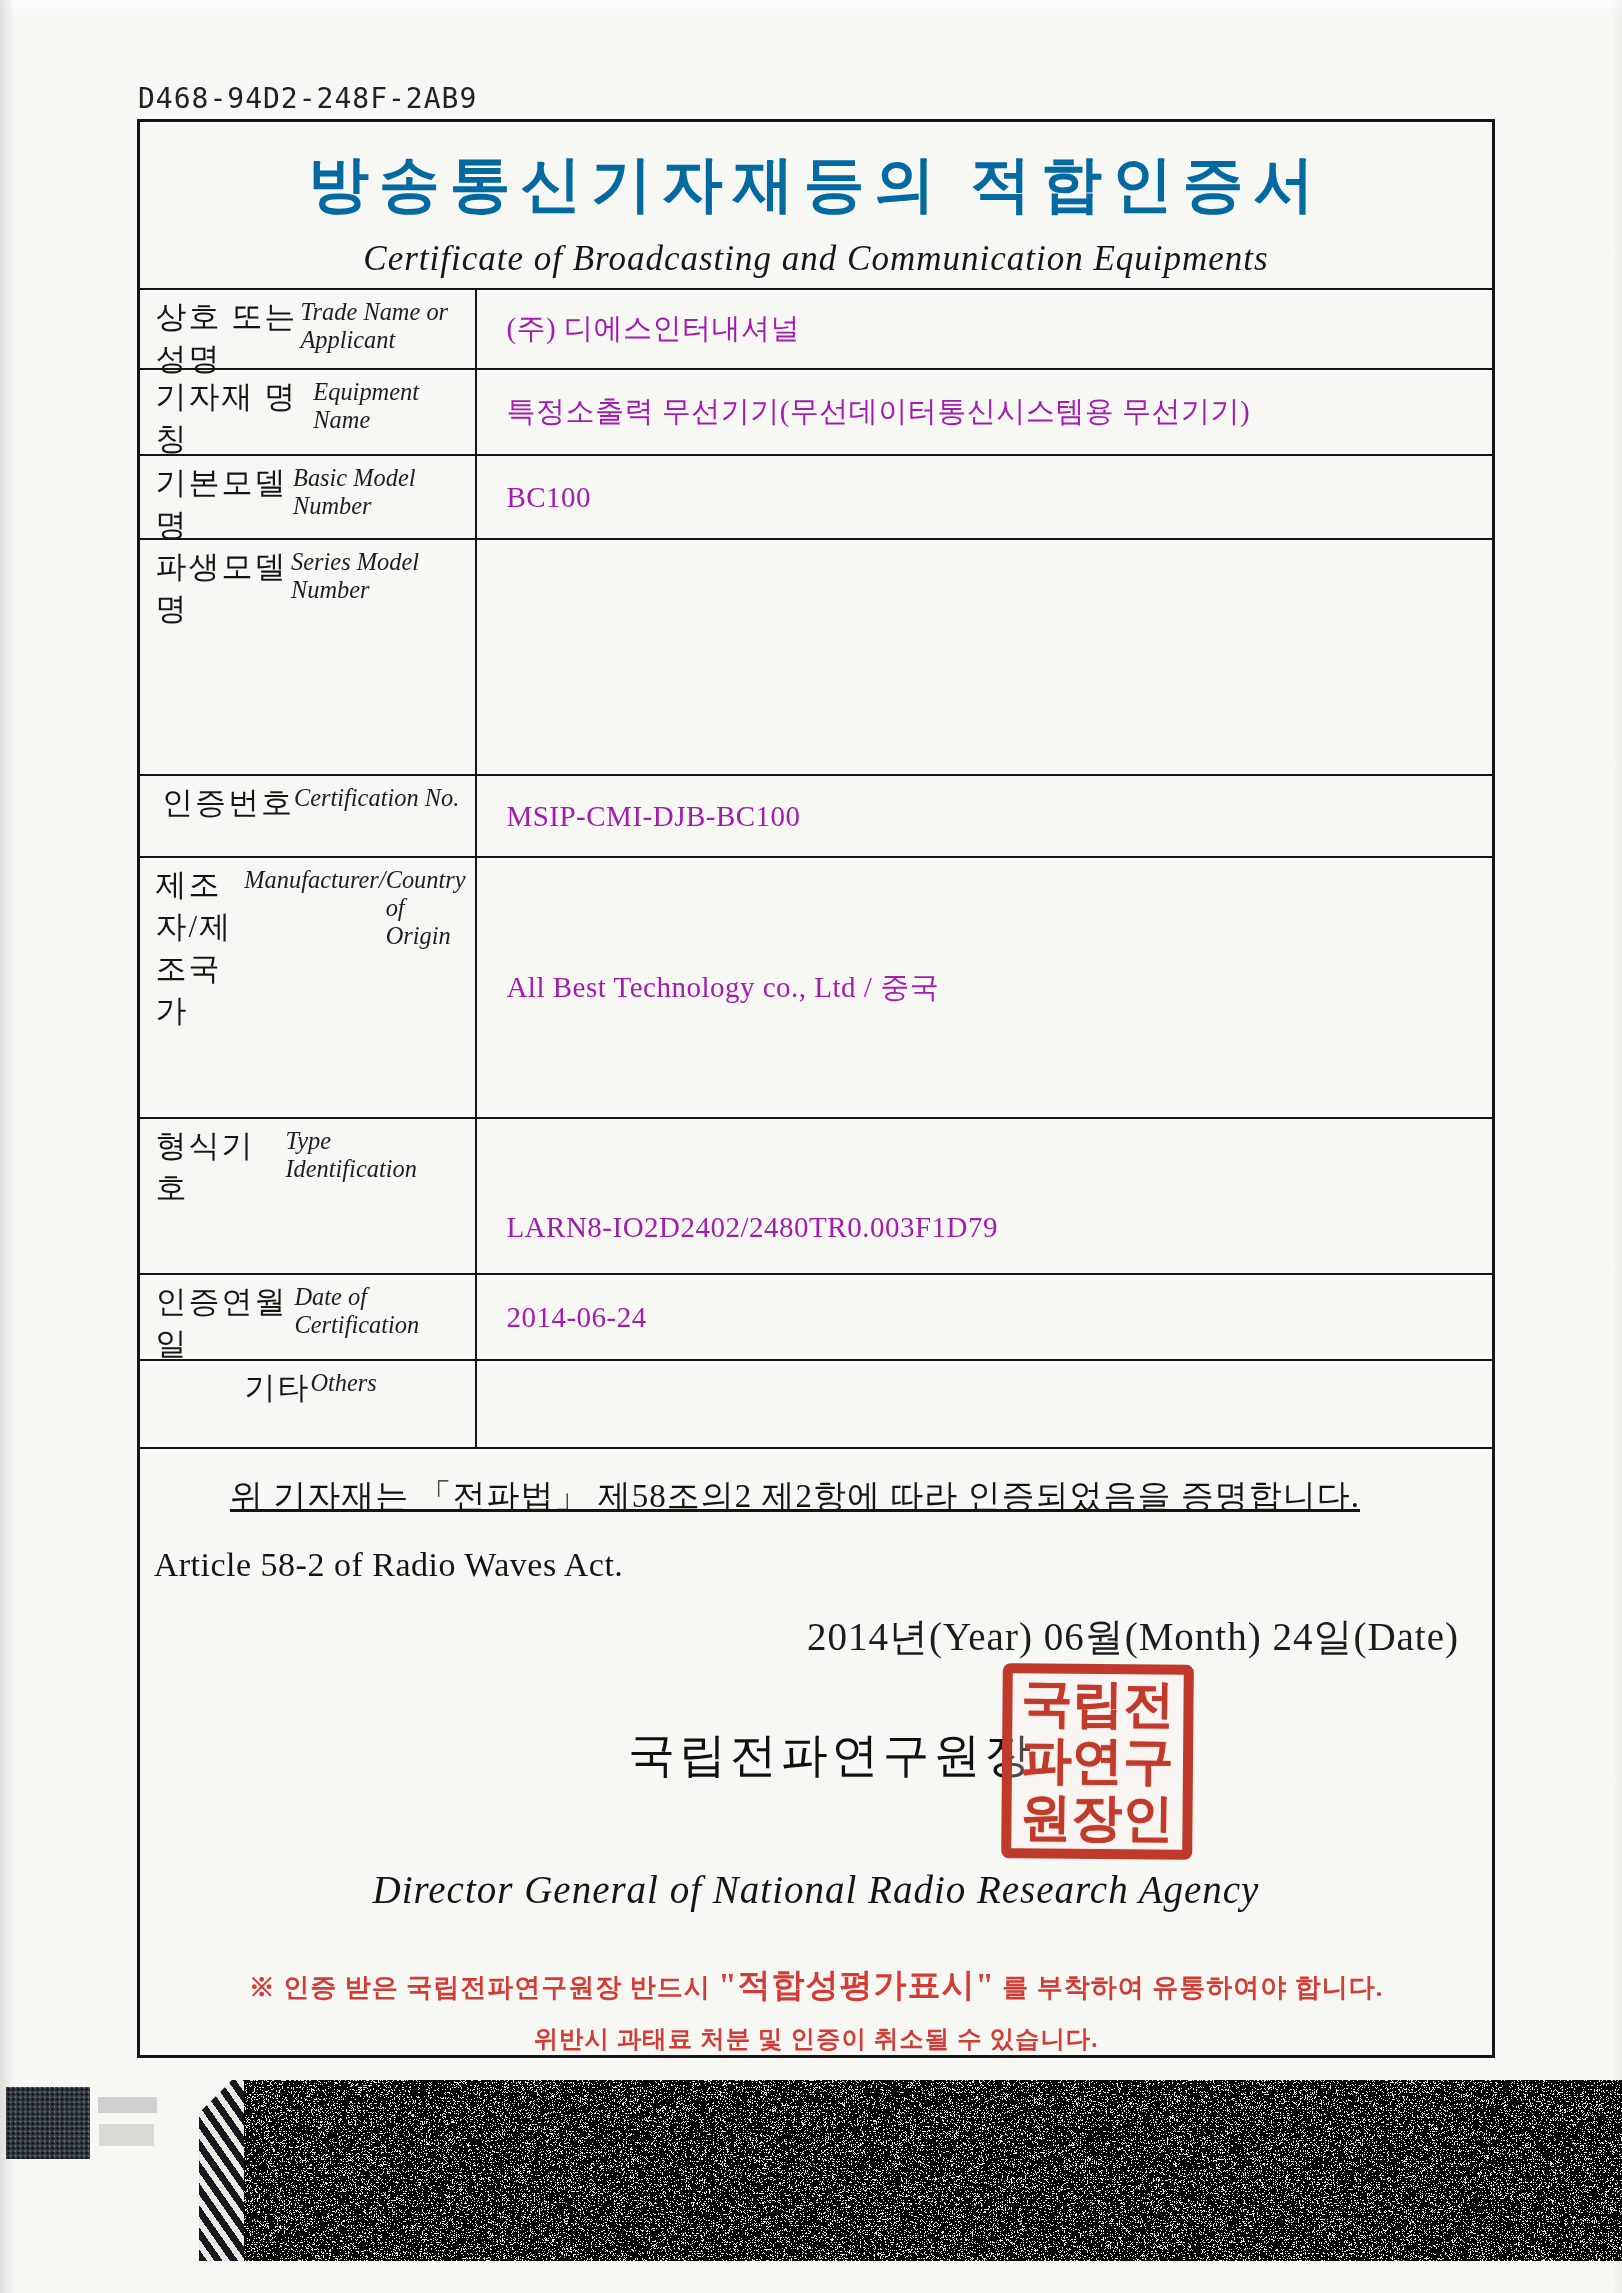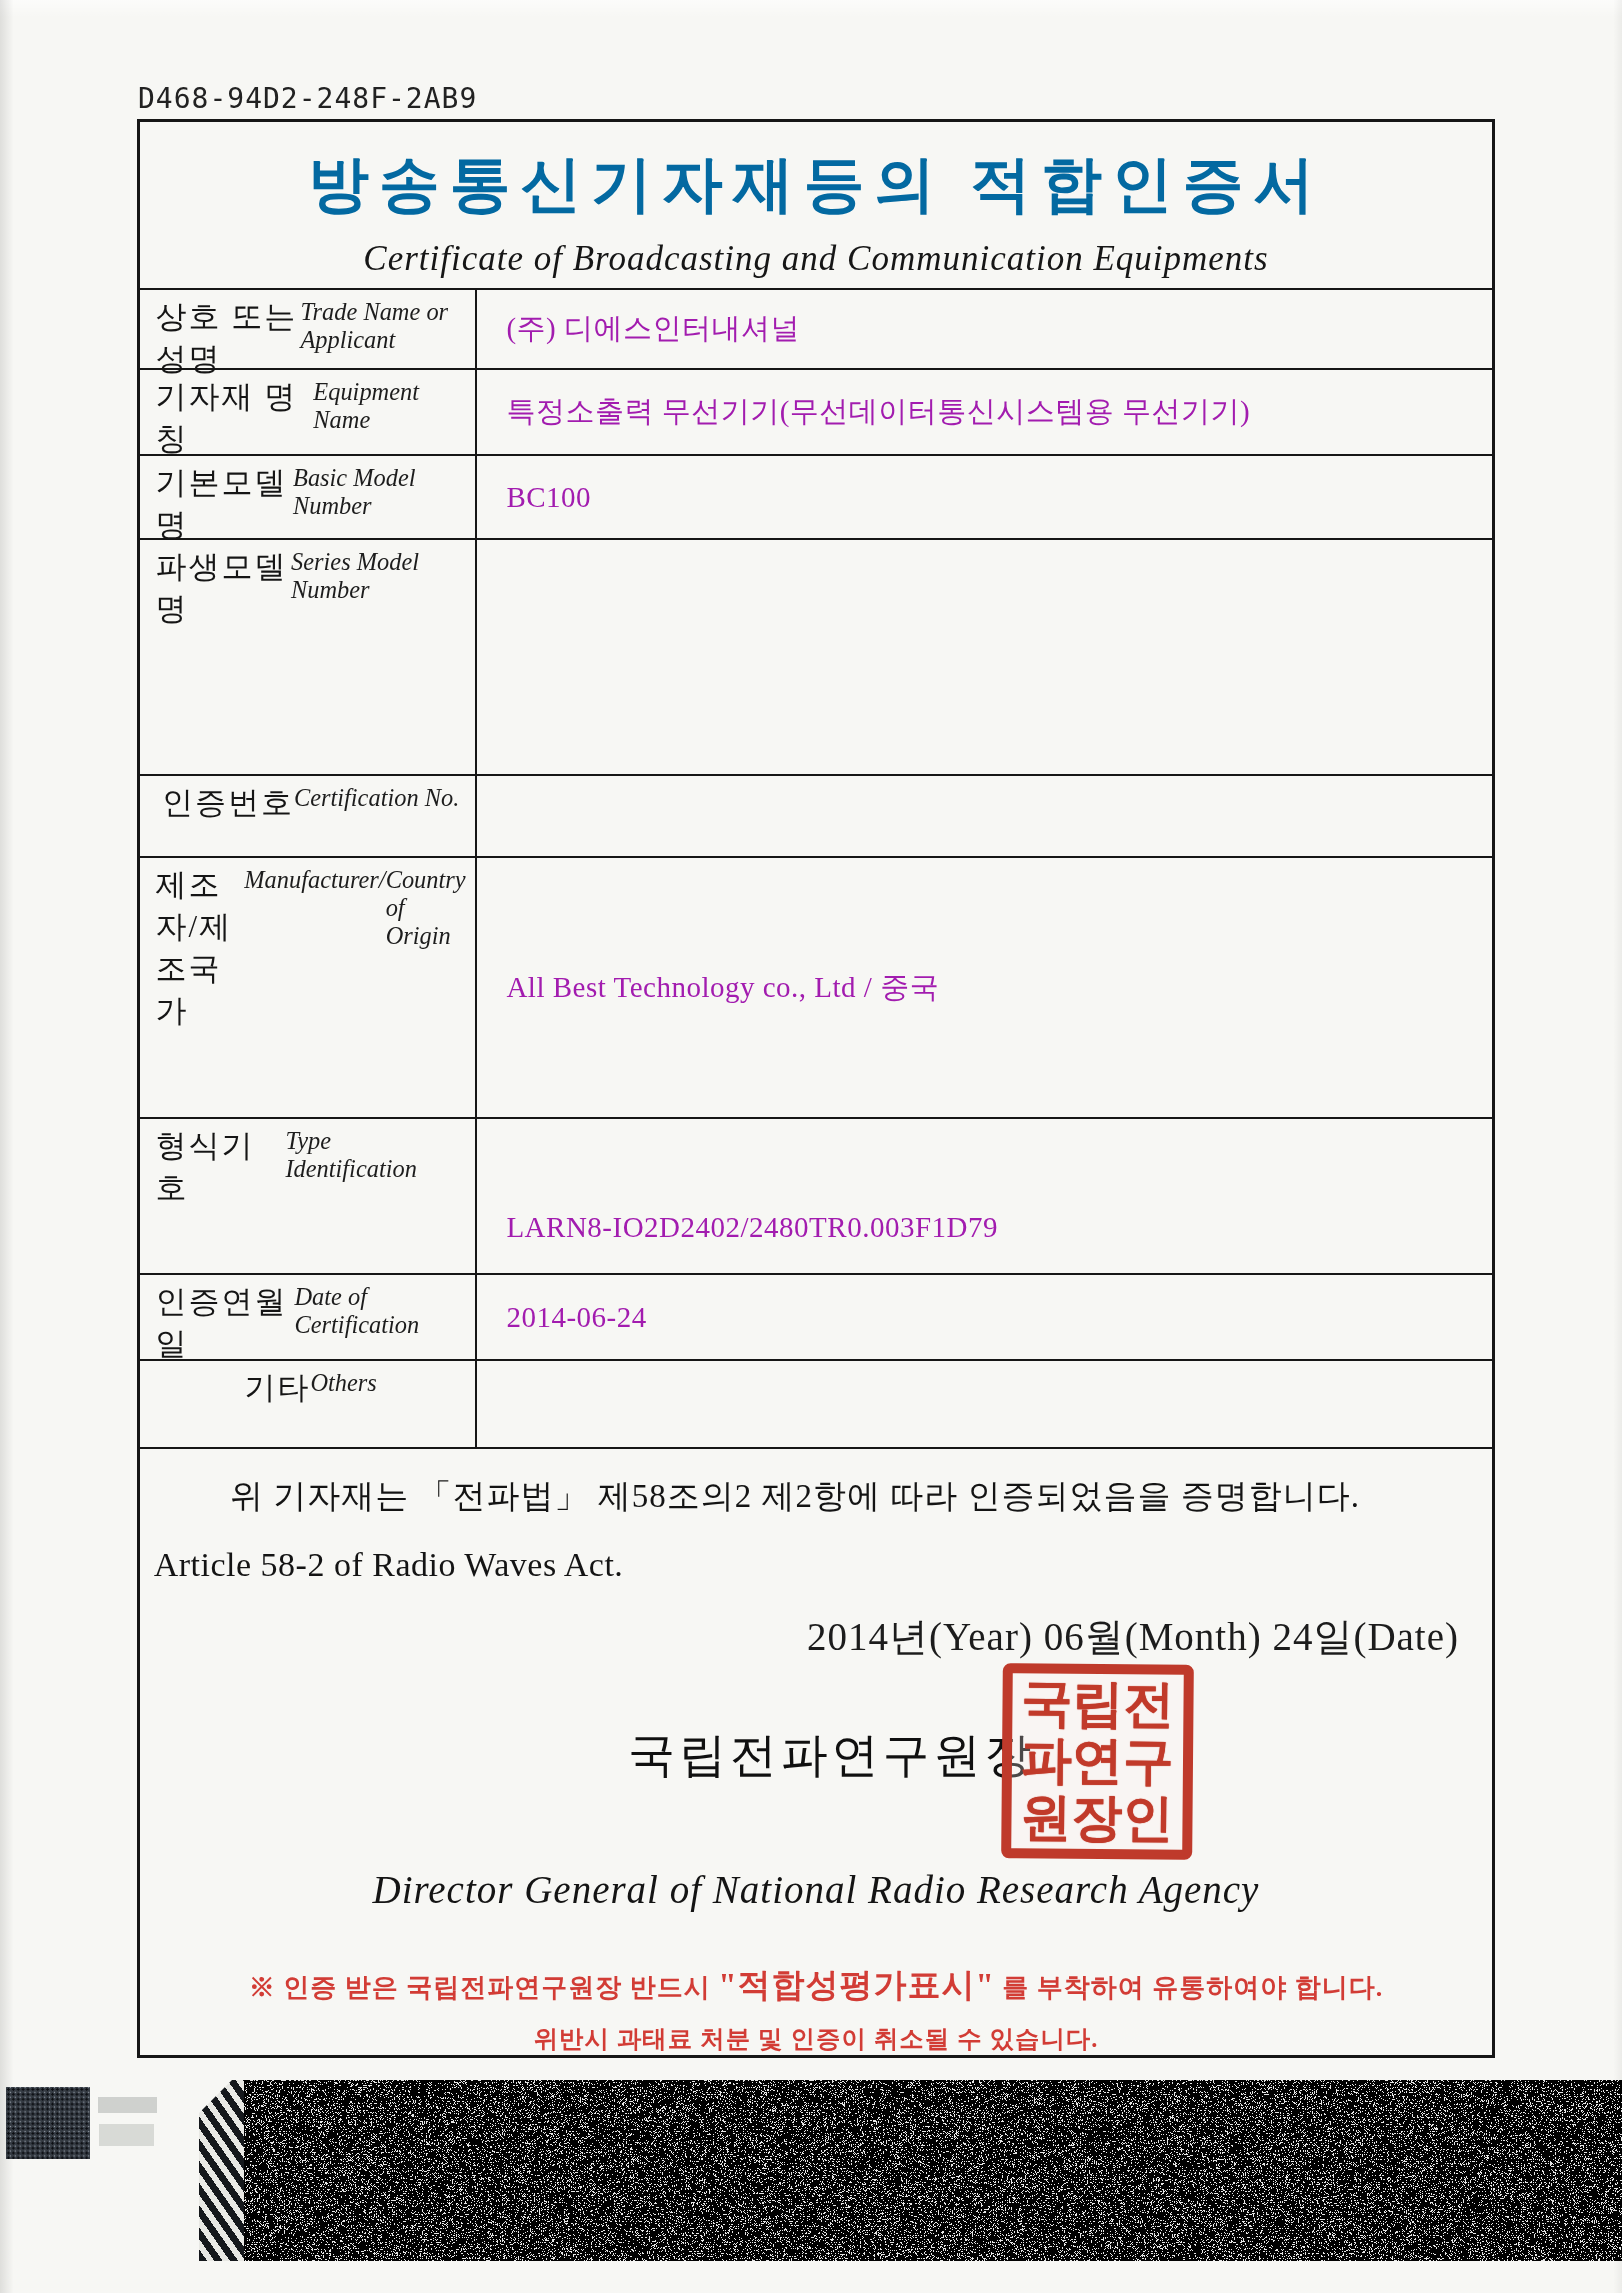--- a/index.html
+++ b/index.html
@@ -50,21 +50,21 @@
   .r-equip{height:84px}
   .r-basic{height:82px}
   .r-series{height:234px}
   .r-cert{height:80px}
   .r-manu{height:259px}
   .r-type{height:154px}
   .r-date{height:84px}
   .r-others{height:86px}
   .r-type .value-cell{align-items:flex-end;padding-bottom:29px;}
   .statement{position:relative;height:607px;}
-  .stmt-ko{font-size:33px;letter-spacing:1px;padding:25px 19.5px 0 90px;color:#141414;}
+  .stmt-ko{font-size:33px;letter-spacing:1px;padding:25px 19.5px 0 90px;color:#141414;text-decoration:underline;}
   .stmt-en{font-size:34px;line-height:1.42;padding:21.5px 23.4px 0 13.7px;color:#141414;letter-spacing:0.5px;}
   .date-line{text-align:right;padding-right:33px;font-size:39px;margin-top:21px;letter-spacing:1px;}
   .authority-row{position:relative;height:207px;}
   .authority-ko{position:absolute;left:488px;top:60px;font-size:47px;letter-spacing:3.9px;color:#101010;}
   .seal{
     position:absolute;left:862px;top:0px;width:191px;height:195px;
     border:10.7px solid #bf3a2b;border-radius:7.8px;box-sizing:border-box;
     display:grid;grid-template-rows:1fr 1fr 1fr;
     padding:2px 0;transform:rotate(.5deg);
     background:rgba(255,240,238,.25);
@@ -144,20 +144,21 @@
         <span class="lab-en">Series Model Number</span>
       </div>
       <div class="value-cell"></div>
     </div>
 
     <div class="trow r-cert">
       <div class="label-cell">
         <span class="lab-ko">인증번호</span>
         <span class="lab-en">Certification No.</span>
       </div>
+      <div class="value-cell">MSIP-CMI-DJB-BC100</div>
     </div>
 
     <div class="trow r-manu">
       <div class="label-cell">
         <span class="lab-ko">제조자/제조국가</span>
         <span class="lab-en">Manufacturer/</span>
         <span class="lab-en">Country of Origin</span>
       </div>
       <div class="value-cell">All Best Technology co., Ltd / 중국</div>
     </div>

